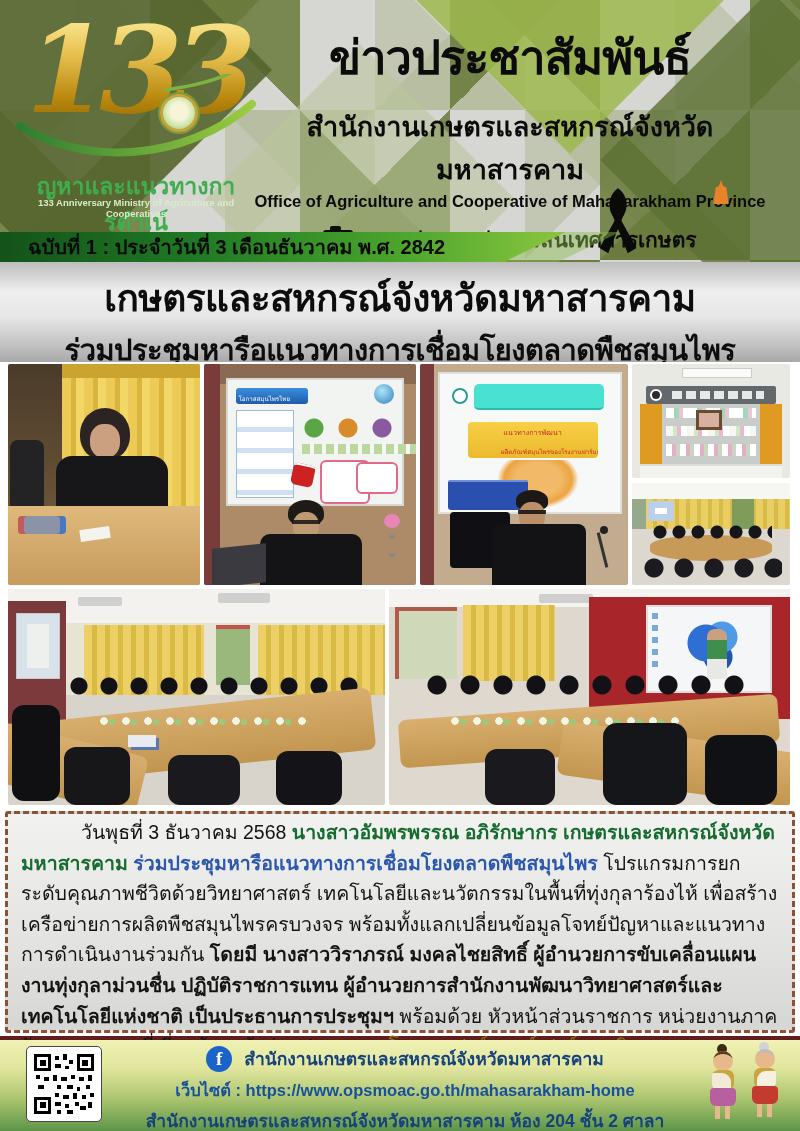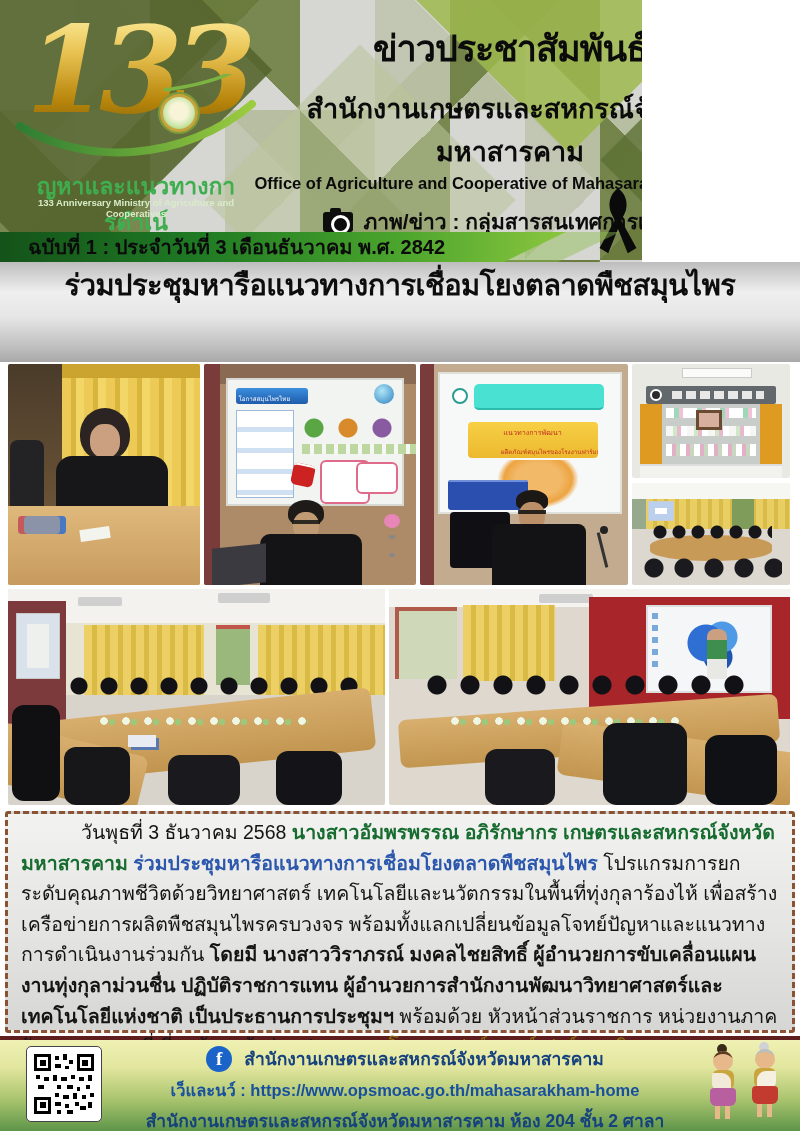--- a/index.html
+++ b/index.html
@@ -5,21 +5,21 @@
   html,body{margin:0;padding:0;background:#e9e9e9;}
   *{box-sizing:border-box;}
   .poster{
     position:relative;width:800px;height:1131px;margin:0 auto;background:#fff;
     font-family:"Liberation Sans",sans-serif;overflow:hidden;
   }
   .ab{position:absolute;}
 
   
   .hdr{
-    position:relative;width:642px;height:262px;overflow:hidden;
+    position:relative;width:800px;height:262px;overflow:hidden;
     background-color:#d6d6d2;
     background-image:
       linear-gradient(45deg, rgba(104,122,58,.85) 25%, transparent 25%, transparent 75%, rgba(104,122,58,.85) 75%),
       linear-gradient(-45deg, rgba(104,122,58,.85) 25%, transparent 25%, transparent 75%, rgba(104,122,58,.85) 75%),
       linear-gradient(45deg, rgba(170,180,140,.45) 25%, transparent 25%, transparent 75%, rgba(170,180,140,.45) 75%),
       linear-gradient(-45deg, rgba(170,180,140,.45) 25%, transparent 25%, transparent 75%, rgba(170,180,140,.45) 75%);
     background-size:300px 300px,300px 300px,300px 300px,300px 300px;
     background-position:0 -40px,150px -40px,75px 110px,225px 110px;
   }
   .dm{position:absolute;transform:rotate(45deg);}
@@ -32,21 +32,21 @@
     text-shadow:0 0 0 rgba(0,0,0,0);
   }
   .emblem{position:absolute;left:146px;top:84px;width:38px;height:38px;border-radius:50%;
     background:radial-gradient(circle at 50% 45%, #f8f4d8 0 35%, #cfe8b0 60%, #8bc34a 100%);
     border:3px solid #c5a43c;box-shadow:0 0 0 2px #7d9b3a;}
   .min-th{position:absolute;left:0;top:158px;width:244px;text-align:center;color:#3fae4f;
     font-size:23px;font-weight:600;letter-spacing:0;}
   .min-en{position:absolute;left:0;top:187px;width:244px;text-align:center;color:#d9ecc9;
     font-size:9.5px;font-weight:600;}
   .hdr-text{position:absolute;left:240px;top:0;width:540px;text-align:center;color:#0b0b0b;}
-  .h-title{margin-top:20px;font-size:36px;font-weight:800;letter-spacing:-1px;}
+  .h-title{margin-top:20px;font-size:47px;font-weight:800;letter-spacing:-1px;}
   .h-office{margin-top:10px;font-size:27px;font-weight:800;}
   .h-office-en{margin-top:1px;font-size:16.5px;font-weight:700;}
   .h-credit{margin-top:12px;font-size:21px;font-weight:800;display:flex;align-items:center;justify-content:center;gap:10px;}
   .cam{width:30px;height:20px;background:#0d0d0d;border-radius:3px;position:relative;display:inline-block;}
   .cam::before{content:"";position:absolute;top:-4px;left:7px;width:11px;height:5px;background:#0d0d0d;border-radius:2px 2px 0 0;}
   .cam::after{content:"";position:absolute;top:3px;left:8px;width:13px;height:13px;border-radius:50%;background:#0d0d0d;border:3px solid #fff;}
   .ribbon{position:absolute;left:594px;top:186px;}
   .badge160{position:absolute;left:650px;top:184px;width:142px;height:76px;}
   .b-temple{position:absolute;left:52px;top:-4px;width:38px;height:24px;background:#e8832a;
     clip-path:polygon(50% 0,56% 26%,64% 30%,70% 100%,30% 100%,36% 30%,44% 26%);}
@@ -150,20 +150,21 @@
       <div class="b-temple"></div>
     </div>
 
     <div class="issue-ghost"></div>
     <div class="issue">
       <span>ฉบับที่ 1 : ประจำวันที่ 3 เดือนธันวาคม พ.ศ. 2842</span>
     </div>
   </header>
 
   <section class="headline">
+    <div class="hl1">เกษตรและสหกรณ์จังหวัดมหาสารคาม</div>
     <div class="hl2">ร่วมประชุมหารือแนวทางการเชื่อมโยงตลาดพืชสมุนไพร</div>
   </section>
 
   <section class="collage">
 
     <div class="photo" style="left:8px;top:2px;width:192px;height:221px;background:#e6c75a;">
       <div class="ab" style="left:0;top:0;width:54px;height:142px;background:linear-gradient(180deg,#4a3b2a,#6a5336);"></div>
       <div class="ab" style="left:54px;top:0;width:138px;height:142px;background:repeating-linear-gradient(90deg,#ecca55 0 9px,#d9b53e 9px 14px,#f2d768 14px 22px);"></div>
       <div class="ab" style="left:54px;top:0;width:138px;height:14px;background:#caa42f;"></div>
       <div class="ab" style="left:2px;top:76px;width:34px;height:76px;background:#232326;border-radius:8px;"></div>
@@ -346,21 +347,21 @@
             <rect x="13" y="30" width="2" height="2"></rect>
           <rect x="18" y="30" width="3" height="2"></rect>
         </g>
       </svg>
     </div>
     <div class="f-center">
       <div class="f-line1">
         <span class="fb">f</span>
         <span>สำนักงานเกษตรและสหกรณ์จังหวัดมหาสารคาม</span>
       </div>
-      <div class="f-line2">เว็และนว์ : https://www.opsmoac.go.th/mahasarakham-home</div>
+      <div class="f-line2">เว็บไซต์ : https://www.opsmoac.go.th/mahasarakham-home</div>
       <div class="f-line3">สำนักงานเกษตรและสหกรณ์จังหวัดมหาสารคาม ห้อง 204 ชั้น 2 ศาลากลางจังหวัดมหาสารคาม</div>
     </div>
 
     <div class="doll" style="left:706px;top:6px;">
       <div class="ab" style="left:11px;top:-2px;width:10px;height:10px;background:#3a2a18;border-radius:50%;"></div>
       <div class="ab" style="left:7px;top:5px;width:20px;height:20px;background:#e6b88a;border-radius:50%;box-shadow:inset 0 6px 0 -3px #5a3b22;"></div>
       <div class="ab" style="left:6px;top:24px;width:22px;height:20px;background:#f2ead8;border-radius:6px;box-shadow:inset -6px 6px 0 -3px #caa43c;"></div>
       <div class="ab" style="left:4px;top:42px;width:26px;height:18px;background:#b85fa0;border-radius:4px 4px 6px 6px;"></div>
       <div class="ab" style="left:9px;top:60px;width:5px;height:13px;background:#e6b88a;"></div>
       <div class="ab" style="left:19px;top:60px;width:5px;height:13px;background:#e6b88a;"></div>

